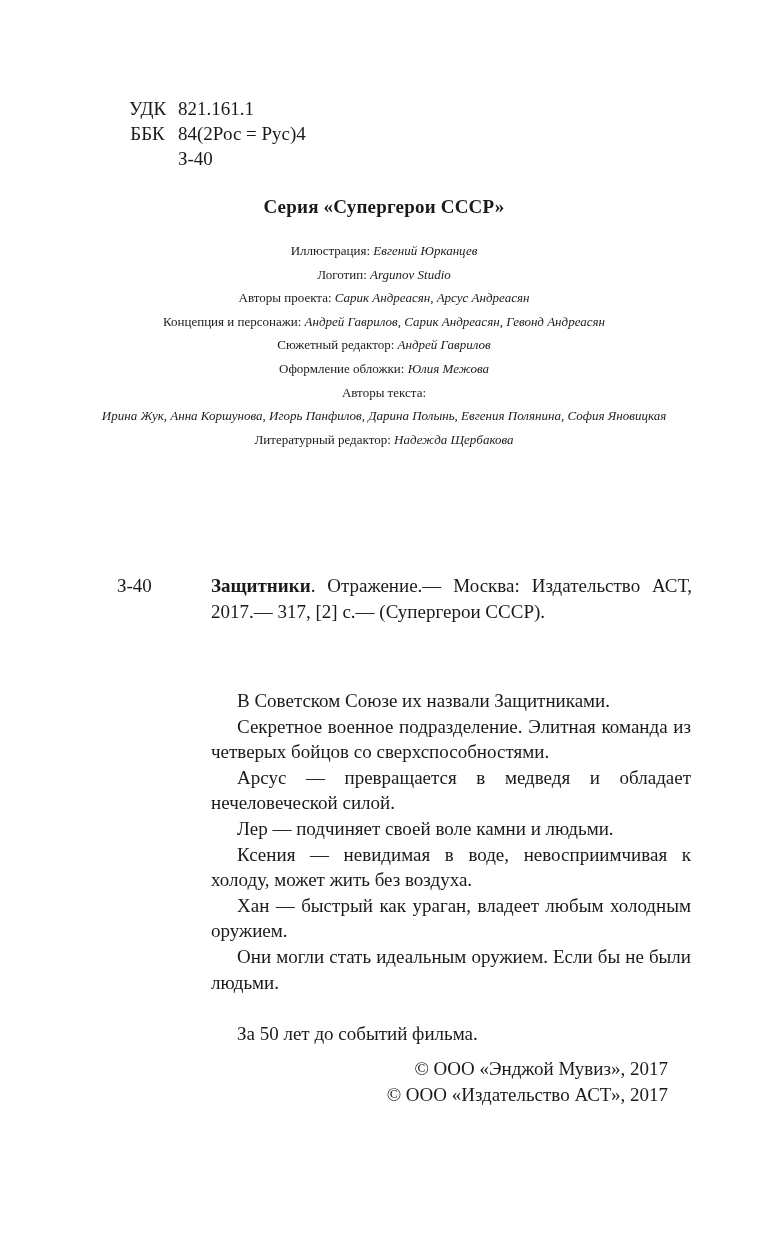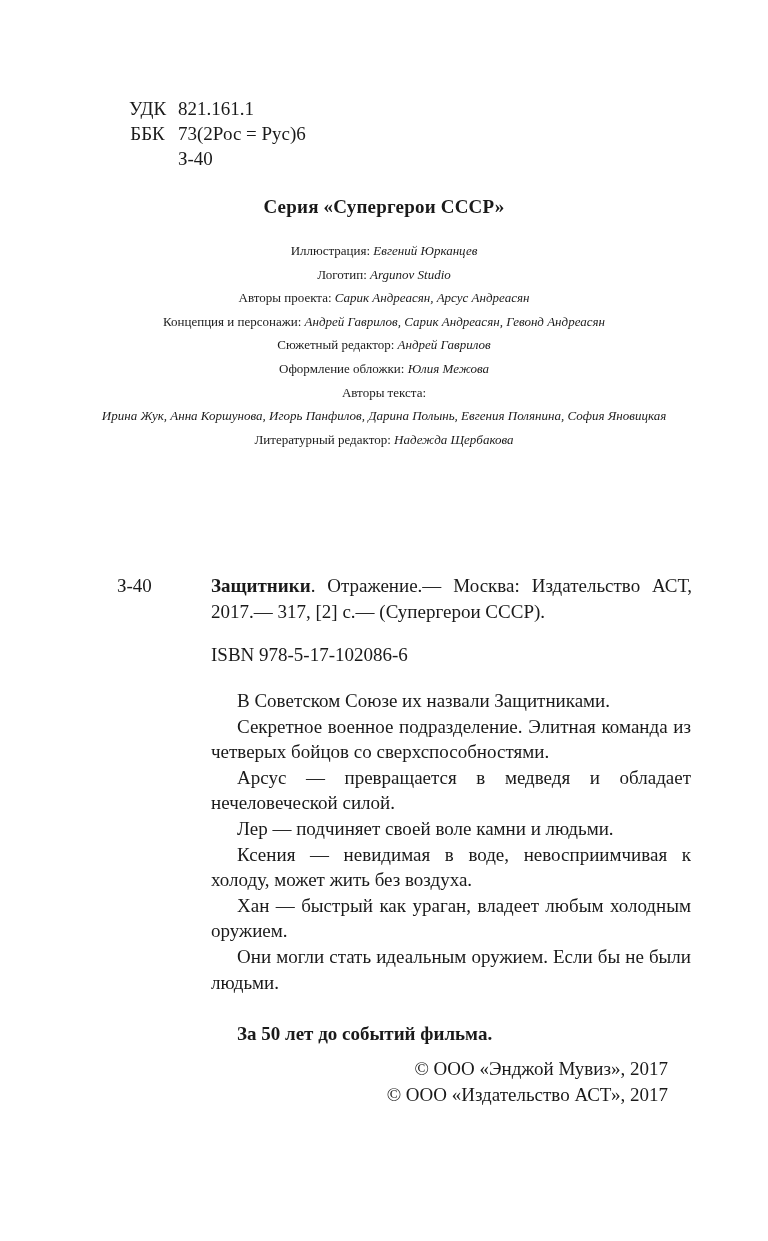--- a/index.html
+++ b/index.html
@@ -117,21 +117,20 @@
     line-height: 25.6px;
   }
   .annotation p {
     margin: 0;
     text-indent: 26px;
     text-align: justify;
     text-justify: inter-word;
   }
   .annotation p.gap {
     margin-top: 25.6px;
-    font-weight: bold;
   }
 
   
   .copyright {
     position: absolute;
     right: 100px;
     top: 1056px;
     text-align: right;
     font-size: 19px;
     line-height: 25.5px;
@@ -140,21 +139,21 @@
 </head>
 <body>
 
 <div class="page">
 
   <div class="classification">
     <div class="class-row">
       <span class="class-label">УДК</span><span class="class-value">821.161.1</span>
     </div>
     <div class="class-row">
-      <span class="class-label">ББК</span><span class="class-value">73(2Рос = Рус)6</span>
+      <span class="class-label">ББК</span><span class="class-value">84(2Рос = Рус)4</span>
     </div>
     <div class="class-row shelf">
       <span class="class-label">ББК</span><span class="class-value">З-40</span>
     </div>
   </div>
 
   <div class="series">Серия «Супергерои СССР»</div>
 
   <div class="credits">
     <div class="line">
@@ -182,21 +181,20 @@
     </div>
   </div>
 
   <div class="record">
     <div class="record-shelf">З-40</div>
     <div class="record-body">
       <span class="title">Защитники</span><span>. Отражение.— Москва: Издательство АСТ, 2017.— 317, [2] с.— (Супергерои СССР).</span>
     </div>
   </div>
 
-  <div class="isbn">ISBN 978-5-17-102086-6</div>
 
   <div class="annotation">
     <p>В Советском Союзе их назвали Защитниками.</p>
     <p>Секретное военное подразделение. Элитная команда из четверых бойцов со сверхспособностями.</p>
     <p>Арсус — превращается в медведя и обладает нечеловеческой силой.</p>
     <p>Лер — подчиняет своей воле камни и людьми.</p>
     <p>Ксения — невидимая в воде, невосприимчивая к холоду, может жить без воздуха.</p>
     <p>Хан — быстрый как ураган, владеет любым холодным оружием.</p>
     <p>Они могли стать идеальным оружием. Если бы не были людьми.</p>
     <p class="gap">За 50 лет до событий фильма.</p>

